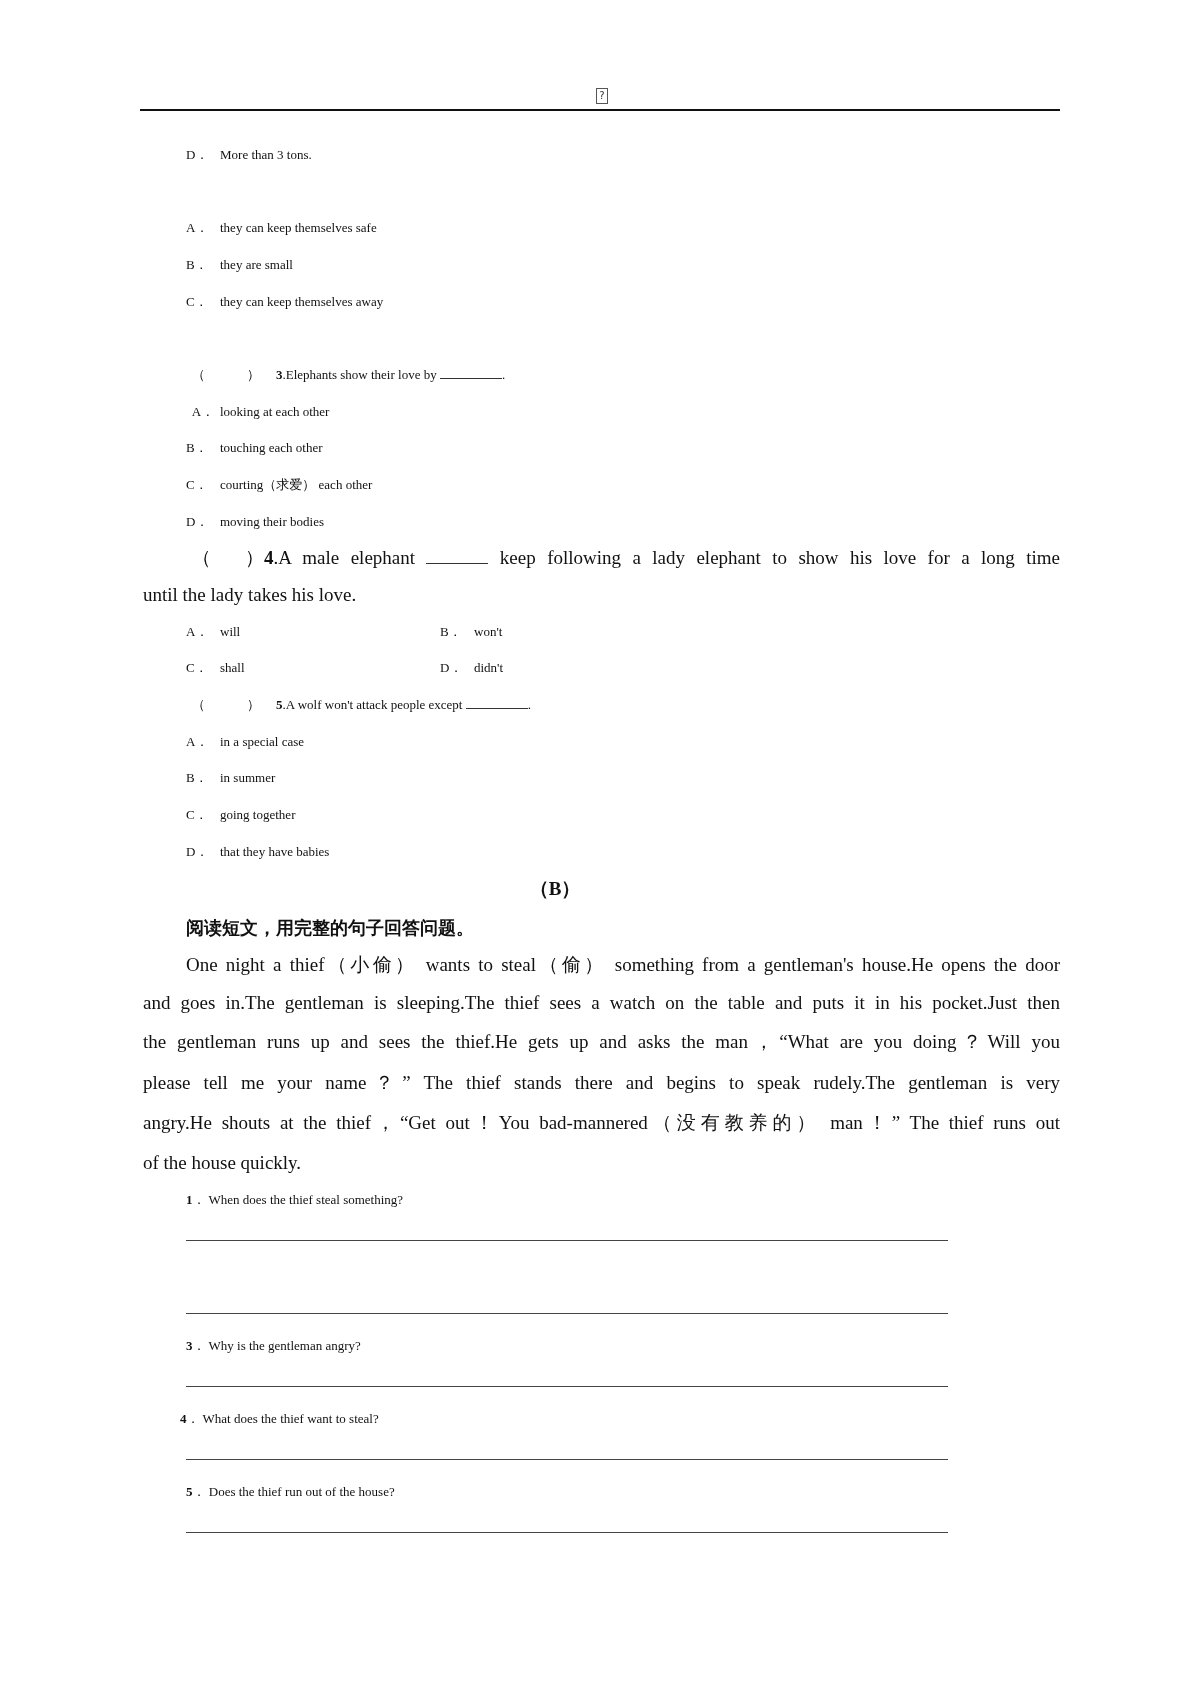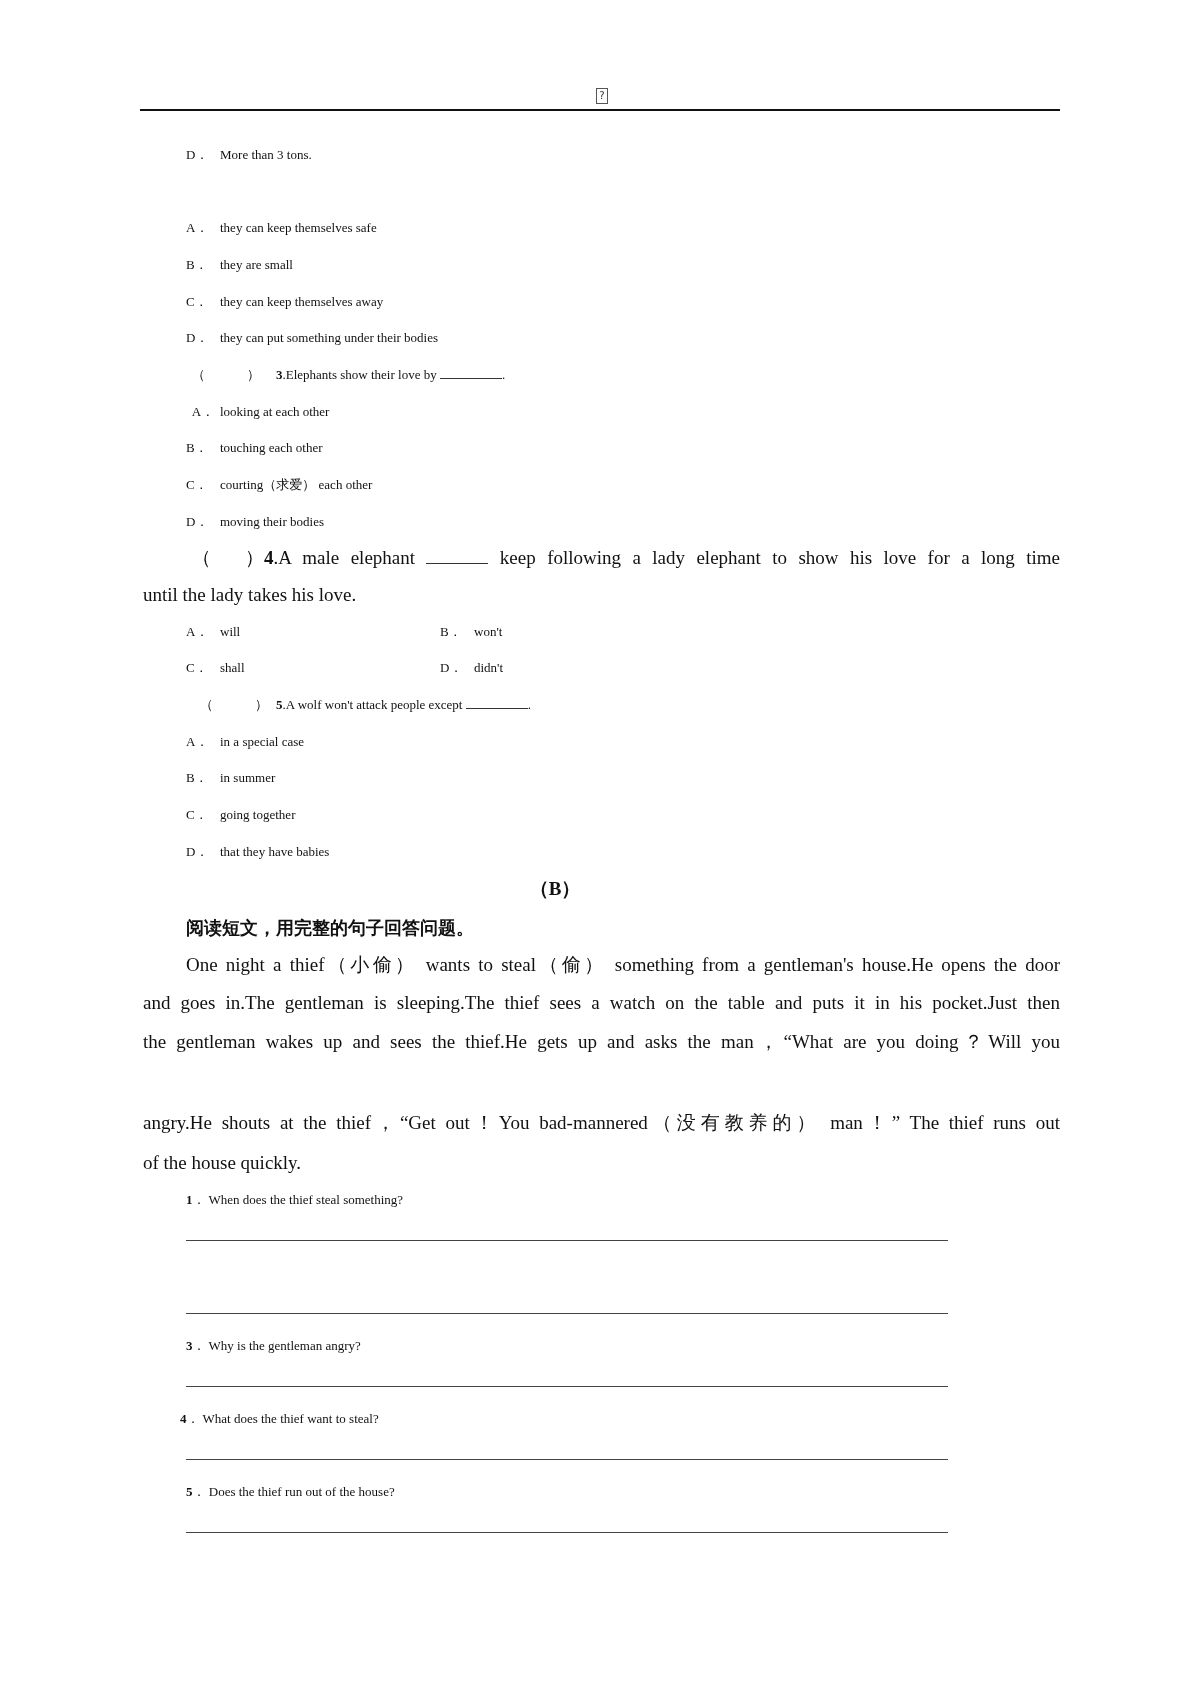--- a/index.html
+++ b/index.html
@@ -31,53 +31,53 @@
   <div class="header-glyph">?</div>
   <div class="header-rule"></div>
 
   <div class="line" style="left:186px; top:143px;">
     <span class="opt-label">D．</span><span>More than 3 tons.</span>
   </div>
 
   <div class="line" style="left:186px; top:216px;"><span class="opt-label">A．</span><span>they can keep themselves safe</span></div>
   <div class="line" style="left:186px; top:253px;"><span class="opt-label">B．</span><span>they are small</span></div>
   <div class="line" style="left:186px; top:290px;"><span class="opt-label">C．</span><span>they can keep themselves away</span></div>
-  <div class="line" style="left:186px; top:326px;"><span class="opt-label">D．</span><span>they can put something under their bodies</span></div>
 
   <div class="line" style="left:192px; top:363px;">
     <span class="paren"><span>（</span><span style="display:inline-block;width:42px;"></span><span>）</span></span><b>3</b><span>.Elephants show their love by </span><span class="blank"></span><span>.</span>
   </div>
   <div class="line" style="left:186px; top:400px;text-align:center;"><span class="opt-label">A．</span><span>looking at each other</span></div>
   <div class="line" style="left:186px; top:436px;"><span class="opt-label">B．</span><span>touching each other</span></div>
   <div class="line" style="left:186px; top:473px;"><span class="opt-label">C．</span><span>courting（求爱） each other</span></div>
   <div class="line" style="left:186px; top:510px;"><span class="opt-label">D．</span><span>moving their bodies</span></div>
 
   <div class="justify" style="top:546px; left:192px; width:868px;">
     <span class="paren" style="width:72px;"><span>（</span><span style="display:inline-block;width:32px;"></span><span>）</span></span><b>4</b><span>.A male elephant </span><span class="blank"></span><span> keep following a lady elephant to show his love for a long time</span>
   </div>
   <div class="lastline" style="top:583px;">until the lady takes his love.</div>
   <div class="line" style="left:186px; top:620px;"><span class="opt-label">A．</span><span>will</span></div>
   <div class="line" style="left:440px; top:620px;"><span class="opt-label">B．</span><span>won't</span></div>
   <div class="line" style="left:186px; top:656px;"><span class="opt-label">C．</span><span>shall</span></div>
   <div class="line" style="left:440px; top:656px;"><span class="opt-label">D．</span><span>didn't</span></div>
 
-  <div class="line" style="left:192px; top:693px;text-align:center;">
+  <div class="line" style="left:192px; top:693px;">
     <span class="paren"><span>（</span><span style="display:inline-block;width:42px;"></span><span>）</span></span><b>5</b><span>.A wolf won't attack people except </span><span class="blank"></span><span>.</span>
   </div>
   <div class="line" style="left:186px; top:730px;"><span class="opt-label">A．</span><span>in a special case</span></div>
   <div class="line" style="left:186px; top:766px;"><span class="opt-label">B．</span><span>in summer</span></div>
   <div class="line" style="left:186px; top:803px;"><span class="opt-label">C．</span><span>going together</span></div>
   <div class="line" style="left:186px; top:840px;"><span class="opt-label">D．</span><span>that they have babies</span></div>
 
   <div class="center" style="top:877px;">（B）</div>
   <div class="line zh-bold" style="left:186px; top:916px;">阅读短文，用完整的句子回答问题。</div>
 
   <div class="justify" style="top:953px; left:186px; width:874px;">One night a thief（小偷） wants to steal（偷） something from a gentleman's house.He opens the door</div>
   <div class="justify" style="top:991px;">and goes in.The gentleman is sleeping.The thief sees a watch on the table  and puts it in his pocket.Just then</div>
-  <div class="justify" style="top:1030px;">the gentleman wakes up and sees the thief.He gets up and asks the man，“What are you doing？Will you</div>
+  <div class="justify" style="top:1030px;">the gentleman runs up and sees the thief.He gets up and asks the man，“What are you doing？Will you</div>
+  <div class="justify" style="top:1071px;">please tell me your name？” The thief stands there and begins to speak rudely.The gentleman is very</div>
   <div class="justify" style="top:1111px;">angry.He shouts at the thief，“Get out！You bad-mannered（没有教养的） man！” The thief runs out</div>
   <div class="lastline" style="top:1151px;">of the house quickly.</div>
 
   <div class="line" style="left:186px; top:1188px;"><b>1</b><span>．</span> <span>When does the thief steal something?</span></div>
   <div class="answer-line" style="top:1240px;"></div>
 
   <div class="answer-line" style="top:1313px;"></div>
 
   <div class="line" style="left:186px; top:1334px;"><b>3</b><span>．</span> <span>Why is the gentleman angry?</span></div>
   <div class="answer-line" style="top:1386px;"></div>

